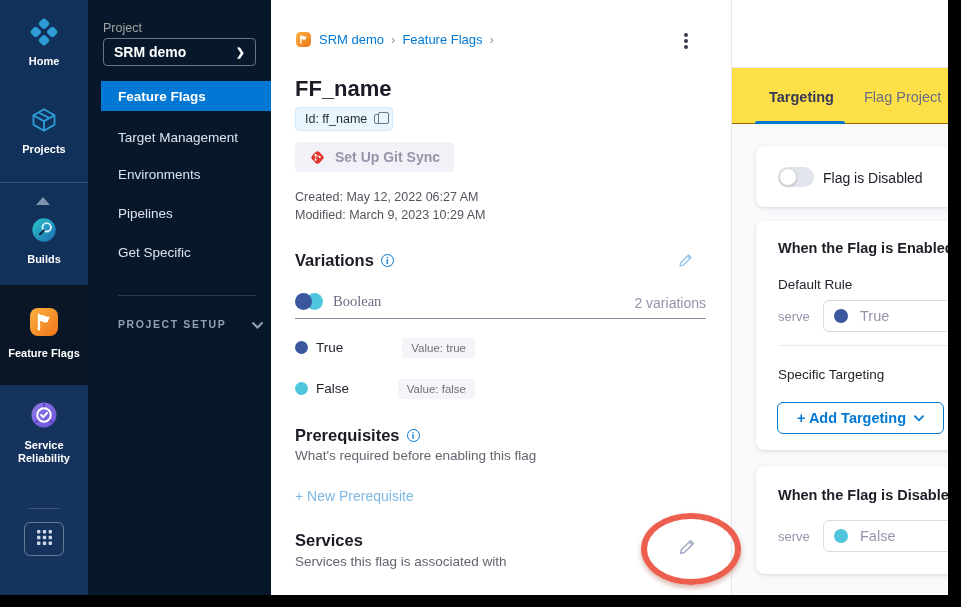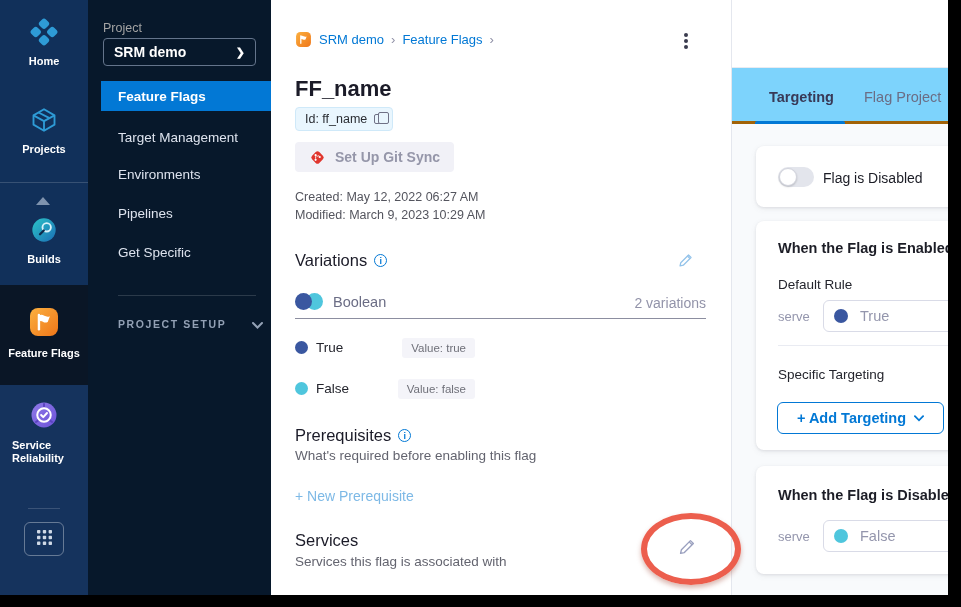--- a/index.html
+++ b/index.html
@@ -5,21 +5,21 @@
   html,body{margin:0;padding:0;background:#000;}
   *{box-sizing:border-box;}
   #screen{position:relative;width:961px;height:607px;background:#fff;overflow:hidden;
     font-family:"Liberation Sans",sans-serif;-webkit-font-smoothing:antialiased;}
   .abs{position:absolute;}
 
   
   #rail{left:0;top:0;width:88px;height:595px;background:#11305a;}
   .rail-seg{left:0;width:88px;}
   .rail-item{display:flex;flex-direction:column;align-items:center;gap:5px;width:88px;}
-  .rail-label{color:#fff;font-size:11px;font-weight:700;line-height:13px;}
+  .rail-label{color:#fff;font-size:11px;font-weight:700;text-align:center;line-height:13px;}
   .rail-div{height:1px;background:rgba(255,255,255,.16);}
   .caret-up{width:0;height:0;border-left:7px solid transparent;border-right:7px solid transparent;
     border-bottom:8px solid #7f93ae;}
   .grid-rect{width:40px;height:34px;border:1px solid rgba(255,255,255,.35);border-radius:6px;
     display:flex;align-items:center;justify-content:center;}
 
   
   #sidebar{left:88px;top:0;width:183px;height:595px;background:#07182b;}
   .sb-label{color:#a3a3a3;font-size:12.5px;}
   .sb-dd{width:153px;height:28px;border:1px solid #64748b;border-radius:4px;display:flex;
@@ -37,21 +37,21 @@
   #page-title{font-size:22px;font-weight:700;color:#1b1b28;}
   .id-badge{display:inline-flex;align-items:center;gap:7px;background:#e9f6fe;
     border:1px solid #cfe9f9;border-radius:4px;height:24px;padding:0 9px;
     font-size:12.5px;color:#2a2d33;}
   .copy-icon{position:relative;width:9px;height:10px;border:1.2px solid #6f7186;border-radius:2px;}
   .copy-icon::before{content:"";position:absolute;left:2.5px;top:-3.5px;width:9px;height:10px;
     border:1.2px solid #6f7186;border-radius:2px;background:#e9f6fe;}
   .git-btn{display:inline-flex;align-items:center;gap:9px;background:#f1f1f7;border-radius:4px;
     height:30px;padding:0 14px;font-size:14px;font-weight:700;color:#9596a9;}
   .meta{font-size:12.5px;color:#54555e;font-weight:500;}
-  .h2{font-size:16.5px;font-weight:400;color:#1b1b28;display:flex;align-items:center;gap:7px;}
+  .h2{font-size:16.5px;font-weight:700;color:#1b1b28;display:flex;align-items:center;gap:7px;}
   .info-icon{width:13px;height:13px;border:1.5px solid #0278d5;border-radius:50%;display:inline-flex;
     align-items:center;justify-content:center;color:#0278d5;font-size:9px;font-weight:700;}
   .info-icon::before{content:"i";}
   .gray1{color:#6b6d85;}
   .gray2{color:#9293a9;}
   .bool-icon{position:relative;width:28px;height:17px;}
   .bool-icon .c1{position:absolute;left:0;top:0;width:17px;height:17px;border-radius:50%;
     background:#3a57a0;z-index:2;}
   .bool-icon .c2{position:absolute;left:11px;top:0;width:17px;height:17px;border-radius:50%;
     background:#4fc6dd;z-index:1;}
@@ -59,21 +59,21 @@
   .val-badge{background:#f4f4f9;border-radius:3px;font-size:11.5px;color:#6f7079;
     padding:4px 9px;}
   .plus-link{color:#7db9e6;font-size:14px;font-weight:500;}
   .subtext{font-size:13.5px;color:#63646f;}
   .kebab{width:4px;height:4px;border-radius:50%;background:#3a3b4e;
     box-shadow:0 6px 0 #3a3b4e,0 12px 0 #3a3b4e;}
 
   
   #panel{left:731px;top:0;width:230px;height:595px;background:#f8fafc;border-left:1px solid #e4e7ee;}
   .panel-head{background:#fff;border-bottom:1px solid #e9ebf1;}
-  .tabbar{background:#7dd3fc;border-bottom:3px solid #a16207;}
+  .tabbar{background:#fde047;border-bottom:1px solid #a16207;}
   .tab-active{font-size:14.5px;font-weight:700;color:#383957;}
   .tab{font-size:14.5px;color:#6b6d85;}
   .tab-underline{height:3px;background:#0278d5;border-radius:2px 2px 0 0;}
   .card{background:#fff;border-radius:8px;box-shadow:0 1px 3px rgba(40,41,61,.10),0 2px 6px rgba(96,97,112,.08);}
   .card-h{font-size:14.5px;font-weight:700;color:#1c1d26;}
   .toggle{width:36px;height:20px;border-radius:10px;background:#e3e5ec;position:relative;}
   .toggle .knob{position:absolute;left:1px;top:1px;width:18px;height:18px;border-radius:50%;
     background:#fff;border:1px solid #d2d4dd;box-shadow:0 1px 2px rgba(0,0,0,.18);}
   .serve-label{font-size:13px;color:#9496ad;}
   .serve-select{display:flex;align-items:center;gap:12px;background:#fff;border:1px solid #d9dbe7;
@@ -277,21 +277,21 @@
       <span>Variations</span>
       <span class="info-icon"></span>
     </div>
     <div class="abs" style="left:406px;top:251px;">
       <svg width="18" height="18" viewBox="0 0 20 20" fill="none" stroke="#93c3ea" stroke-width="1.4" stroke-linejoin="round">
           <path d="M12.8 4.4l2.8 2.8L7 15.8l-3.6.8.8-3.6z"></path>
           <path d="M11.6 5.6l2.8 2.8"></path>
         </svg>
     </div>
 
-    <div class="abs" style="left:24px;top:293px;display:flex;align-items:flex-end;gap:10px;">
+    <div class="abs" style="left:24px;top:293px;display:flex;align-items:flex-end;gap:10px;font-family:Liberation Serif, serif;">
       <span class="bool-icon">
           <span class="c2"></span>
           <span class="c1"></span>
         </span>
       <span class="gray1" style="font-size:14.5px;">Boolean</span>
     </div>
     <div class="abs gray2" style="top:295px;left:24px;width:411px;text-align:right;font-size:14px;">2 variations</div>
     <div class="abs" style="left:24px;top:318px;width:411px;height:1px;background:#8c8ea0;"></div>
 
     <div class="abs" style="left:24px;top:340px;display:flex;align-items:center;gap:8px;">

